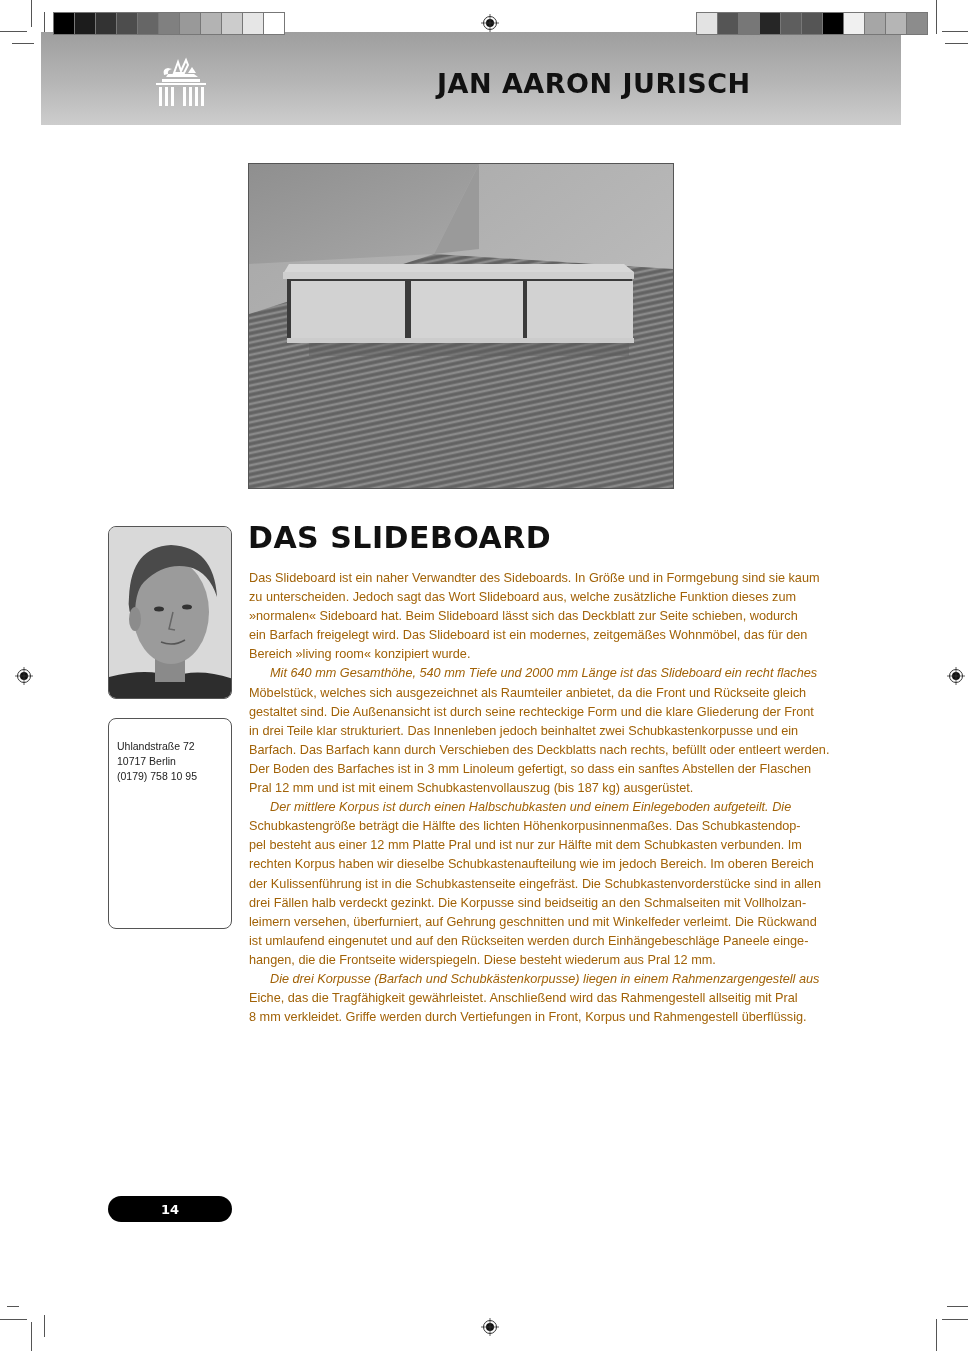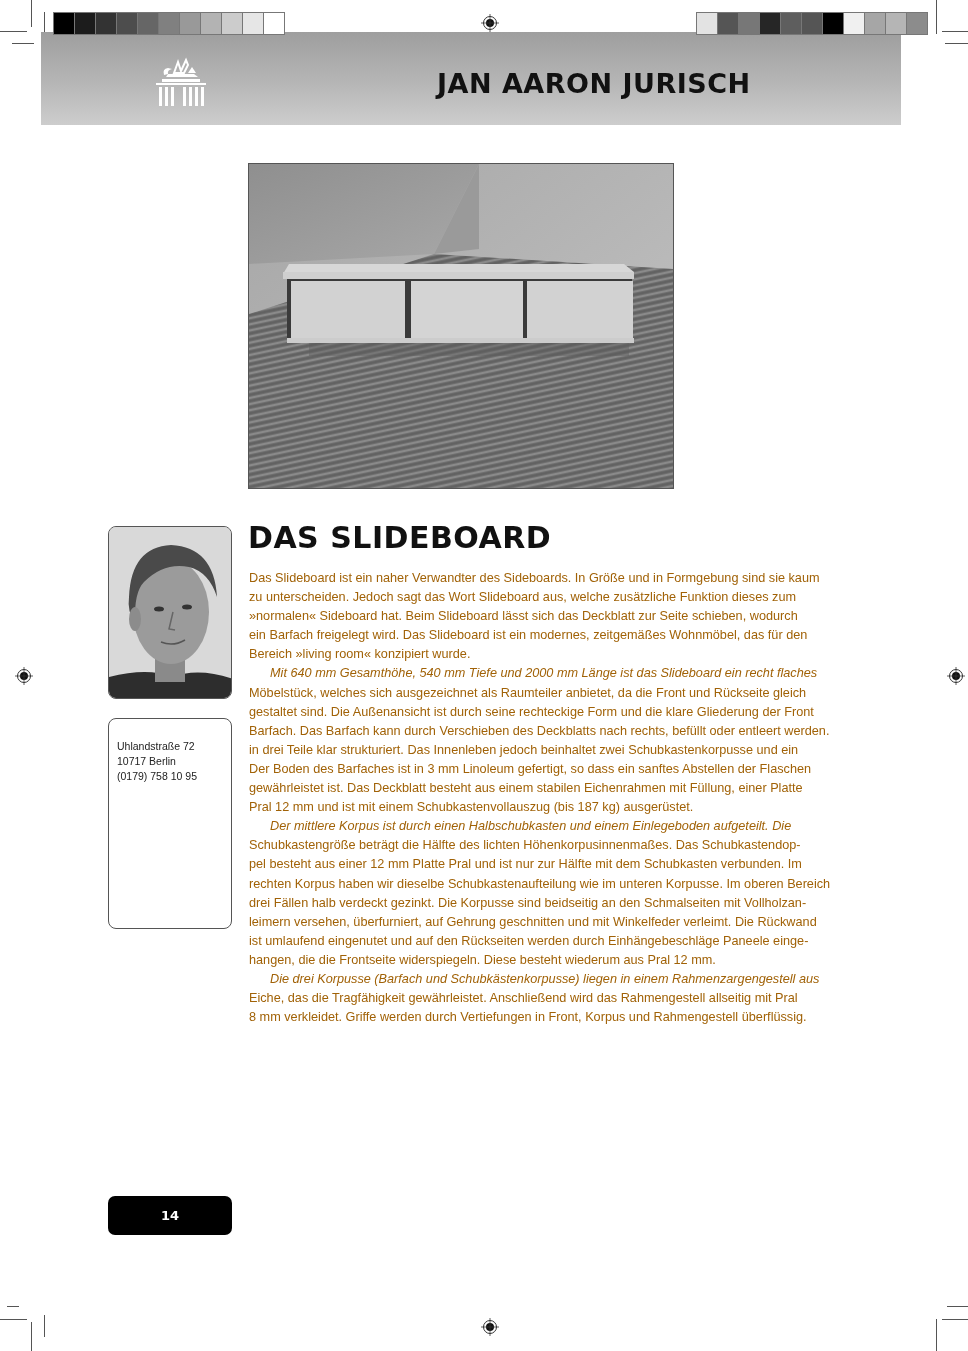--- a/index.html
+++ b/index.html
@@ -46,22 +46,22 @@
     }
     .article-body {
       position: absolute; left: 249px; top: 569px; width: 626px;
       font-family: "Liberation Sans", sans-serif; font-size: 12.7px; line-height: 19.1px; color: #a16207;
     }
     .line { display: block; white-space: nowrap; }
     .line.indent { padding-left: 21px; font-style: italic; }
 
     
     .page-number {
-      position: absolute; left: 108px; top: 1196px; width: 124px; height: 39px;
-      background: #000; border-radius: 7px; color: #fff;
+      position: absolute; left: 108px; top: 1196px; width: 124px; height: 26px;
+      background: #000; border-radius: 15px; color: #fff;
       font-family: "DejaVu Sans", sans-serif; font-weight: bold; font-size: 13px;
       display: flex; align-items: center; justify-content: center;
     }
   </style>
 </head>
 <body>
 
 <div class="crop" style="left:31px;top:0;width:1px;height:27px;"></div>
 <div class="crop" style="left:44px;top:12px;width:1px;height:23px;"></div>
 <div class="crop" style="left:0;top:31px;width:27px;height:1px;"></div>
@@ -207,29 +207,29 @@
 <div class="article-title">DAS SLIDEBOARD</div>
 <div class="article-body" id="article-body">
     <span class="line">Das Slideboard ist ein naher Verwandter des Sideboards. In Größe und in Formgebung sind sie kaum</span>
     <span class="line">zu unterscheiden. Jedoch sagt das Wort Slideboard aus, welche zusätzliche Funktion dieses zum</span>
     <span class="line">»normalen« Sideboard hat. Beim Slideboard lässt sich das Deckblatt zur Seite schieben, wodurch</span>
     <span class="line">ein Barfach freigelegt wird. Das Slideboard ist ein modernes, zeitgemäßes Wohnmöbel, das für den</span>
     <span class="line">Bereich »living room« konzipiert wurde.</span>
     <span class="line indent">Mit 640 mm Gesamthöhe, 540 mm Tiefe und 2000 mm Länge ist das Slideboard ein recht flaches</span>
     <span class="line">Möbelstück, welches sich ausgezeichnet als Raumteiler anbietet, da die Front und Rückseite gleich</span>
     <span class="line">gestaltet sind. Die Außenansicht ist durch seine rechteckige Form und die klare Gliederung der Front</span>
+    <span class="line">in drei Teile klar strukturiert. Das Innenleben jedoch beinhaltet zwei Schubkastenkorpusse und ein</span>
     <span class="line">Barfach. Das Barfach kann durch Verschieben des Deckblatts nach rechts, befüllt oder entleert werden.</span>
-    <span class="line">in drei Teile klar strukturiert. Das Innenleben jedoch beinhaltet zwei Schubkastenkorpusse und ein</span>
     <span class="line">Der Boden des Barfaches ist in 3 mm Linoleum gefertigt, so dass ein sanftes Abstellen der Flaschen</span>
-    <span class="line">gewährleistet ist. Das Deckblatt besteht aus einem stabilen Eichenrahmen mit Füllung, einer Platte</span>
     <span class="line">Pral 12 mm und ist mit einem Schubkastenvollauszug (bis 187 kg) ausgerüstet.</span>
     <span class="line indent">Der mittlere Korpus ist durch einen Halbschubkasten und einem Einlegeboden aufgeteilt. Die</span>
     <span class="line">Schubkastengröße beträgt die Hälfte des lichten Höhenkorpusinnenmaßes. Das Schubkastendop-</span>
     <span class="line">pel besteht aus einer 12 mm Platte Pral und ist nur zur Hälfte mit dem Schubkasten verbunden. Im</span>
-    <span class="line">rechten Korpus haben wir dieselbe Schubkastenaufteilung wie im unteren Korpusse. Im oberen Bereich</span>
+    <span class="line">rechten Korpus haben wir dieselbe Schubkastenaufteilung wie im jedoch Bereich. Im oberen Bereich</span>
+    <span class="line">der Kulissenführung ist in die Schubkastenseite eingefräst. Die Schubkastenvorderstücke sind in allen</span>
     <span class="line">drei Fällen halb verdeckt gezinkt. Die Korpusse sind beidseitig an den Schmalseiten mit Vollholzan-</span>
     <span class="line">leimern versehen, überfurniert, auf Gehrung geschnitten und mit Winkelfeder verleimt. Die Rückwand</span>
     <span class="line">ist umlaufend eingenutet und auf den Rückseiten werden durch Einhängebeschläge Paneele einge-</span>
     <span class="line">hangen, die die Frontseite widerspiegeln. Diese besteht wiederum aus Pral 12 mm.</span>
     <span class="line indent">Die drei Korpusse (Barfach und Schubkästenkorpusse) liegen in einem Rahmenzargengestell aus</span>
     <span class="line">Eiche, das die Tragfähigkeit gewährleistet. Anschließend wird das Rahmengestell allseitig mit Pral</span>
     <span class="line">8 mm verkleidet. Griffe werden durch Vertiefungen in Front, Korpus und Rahmengestell überflüssig.</span>
   </div>
 
 <div class="page-number">14</div>

